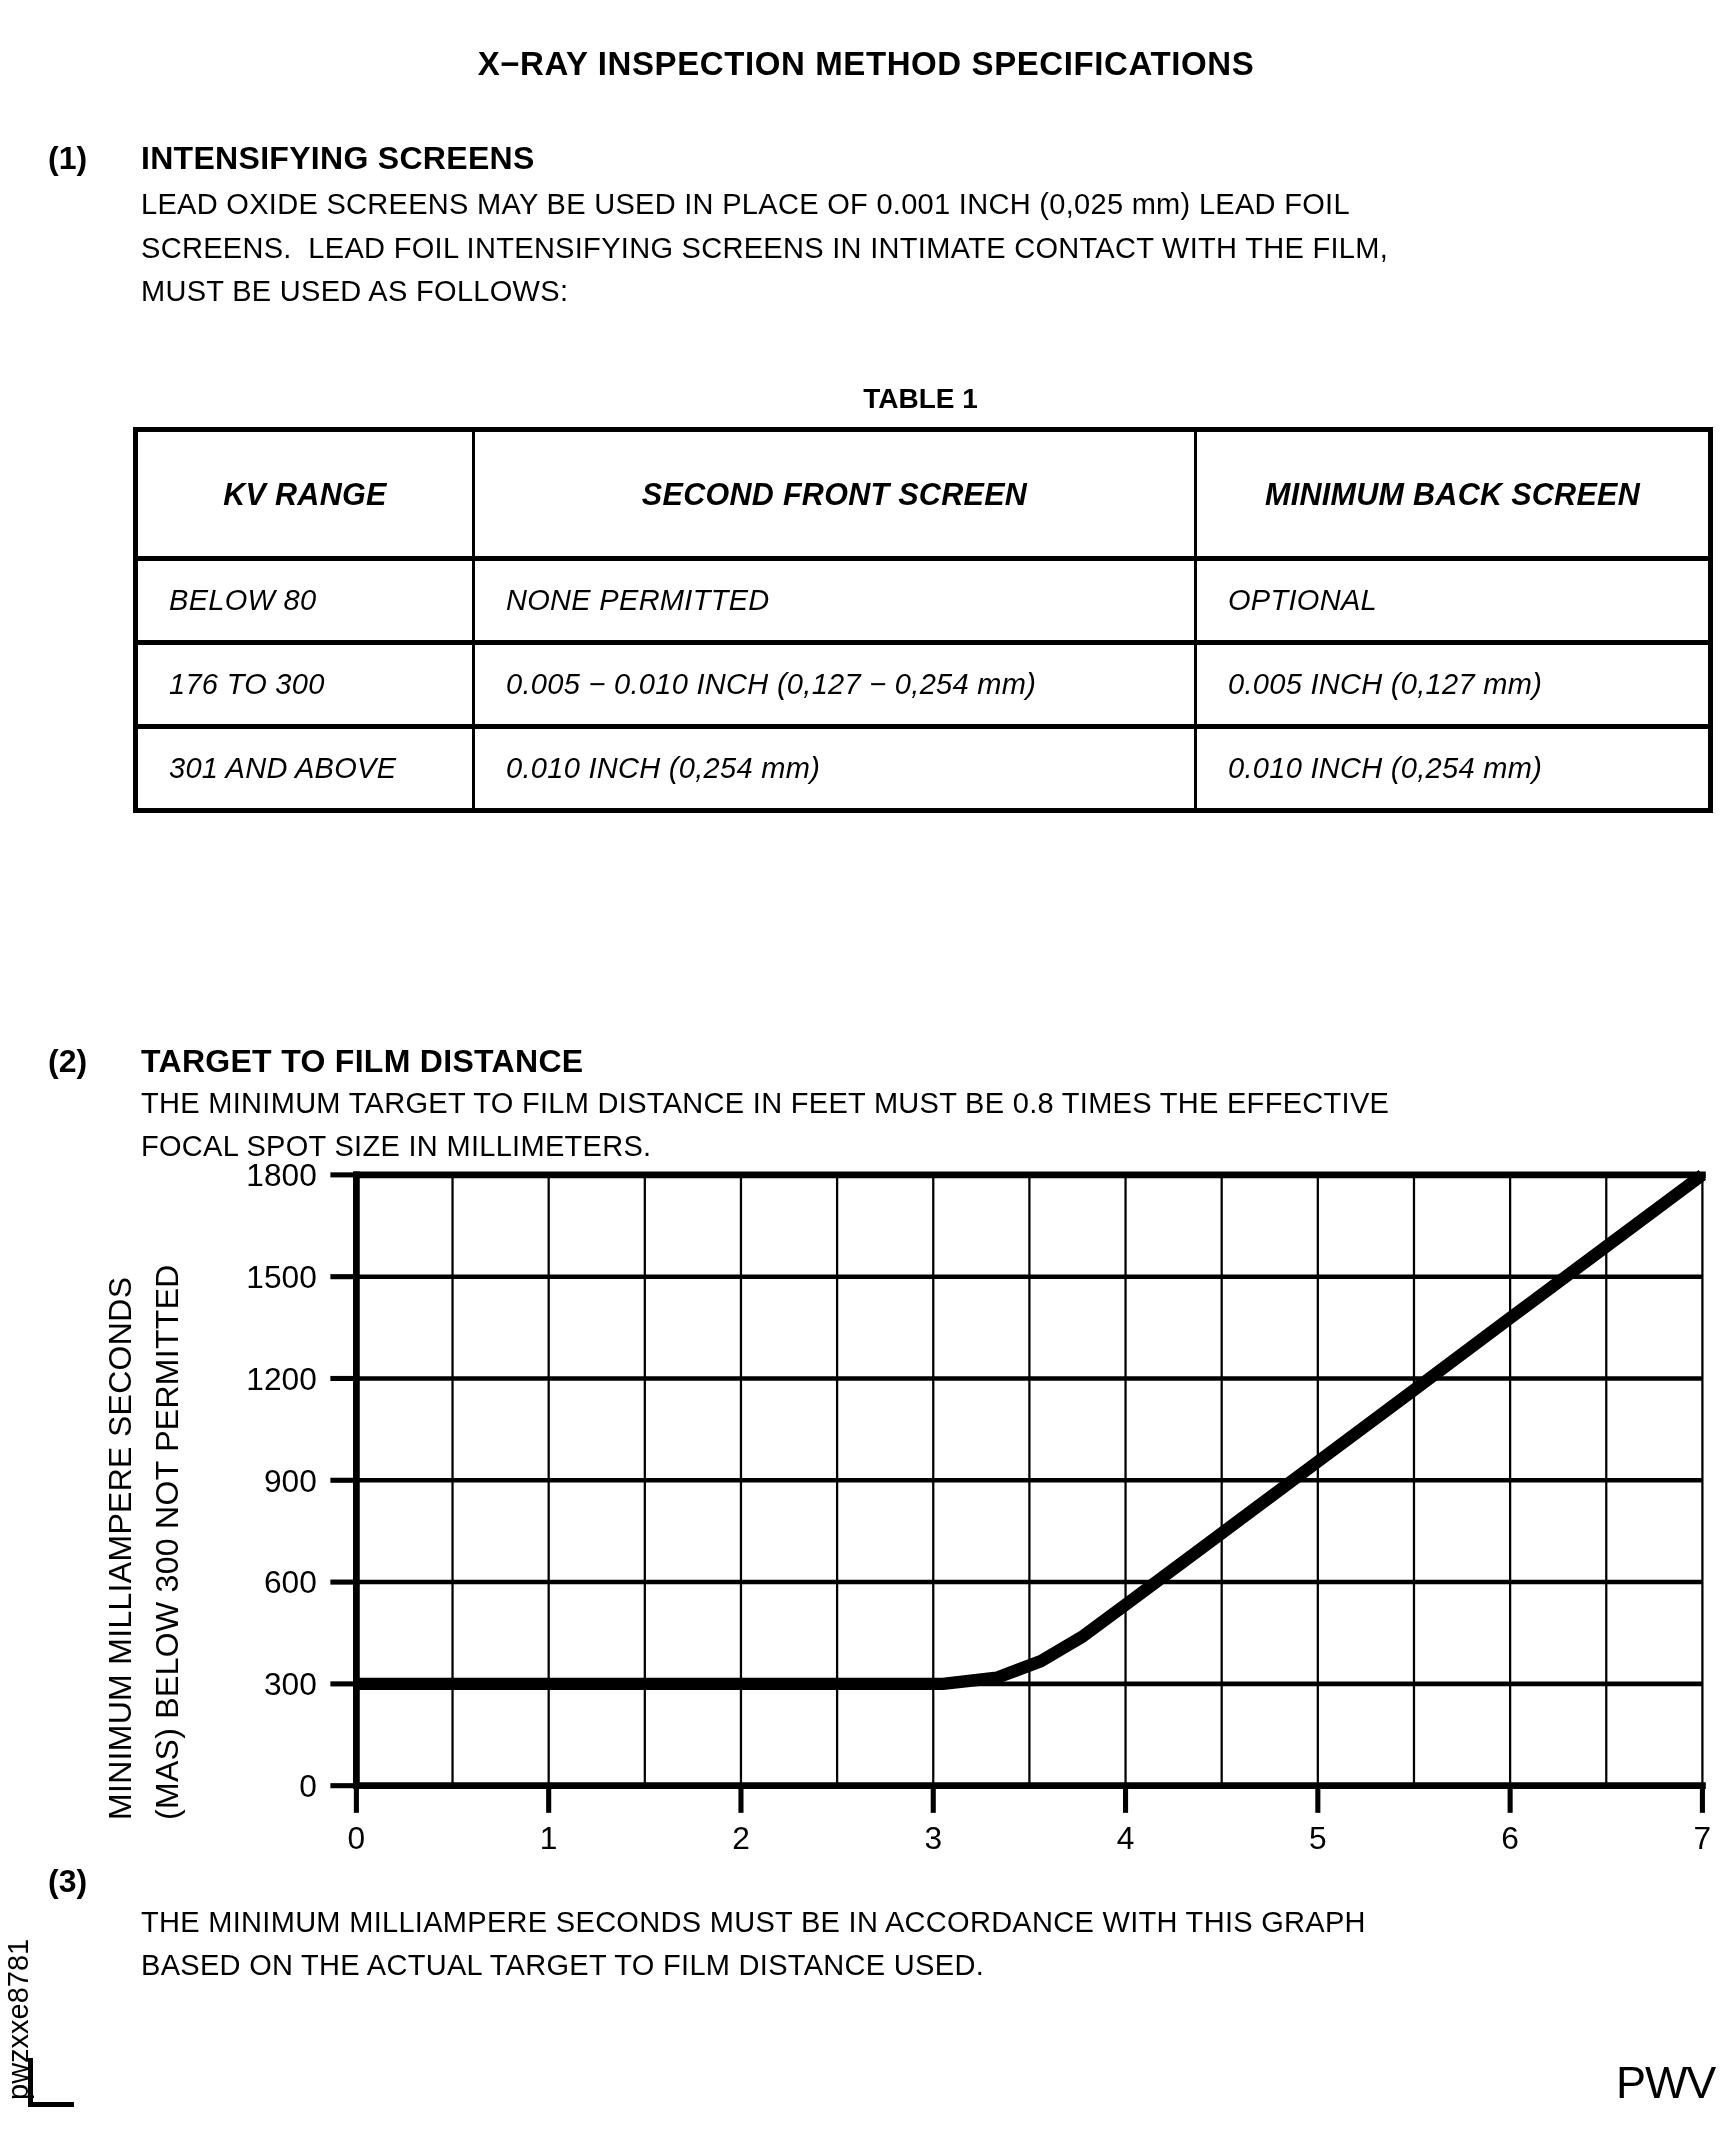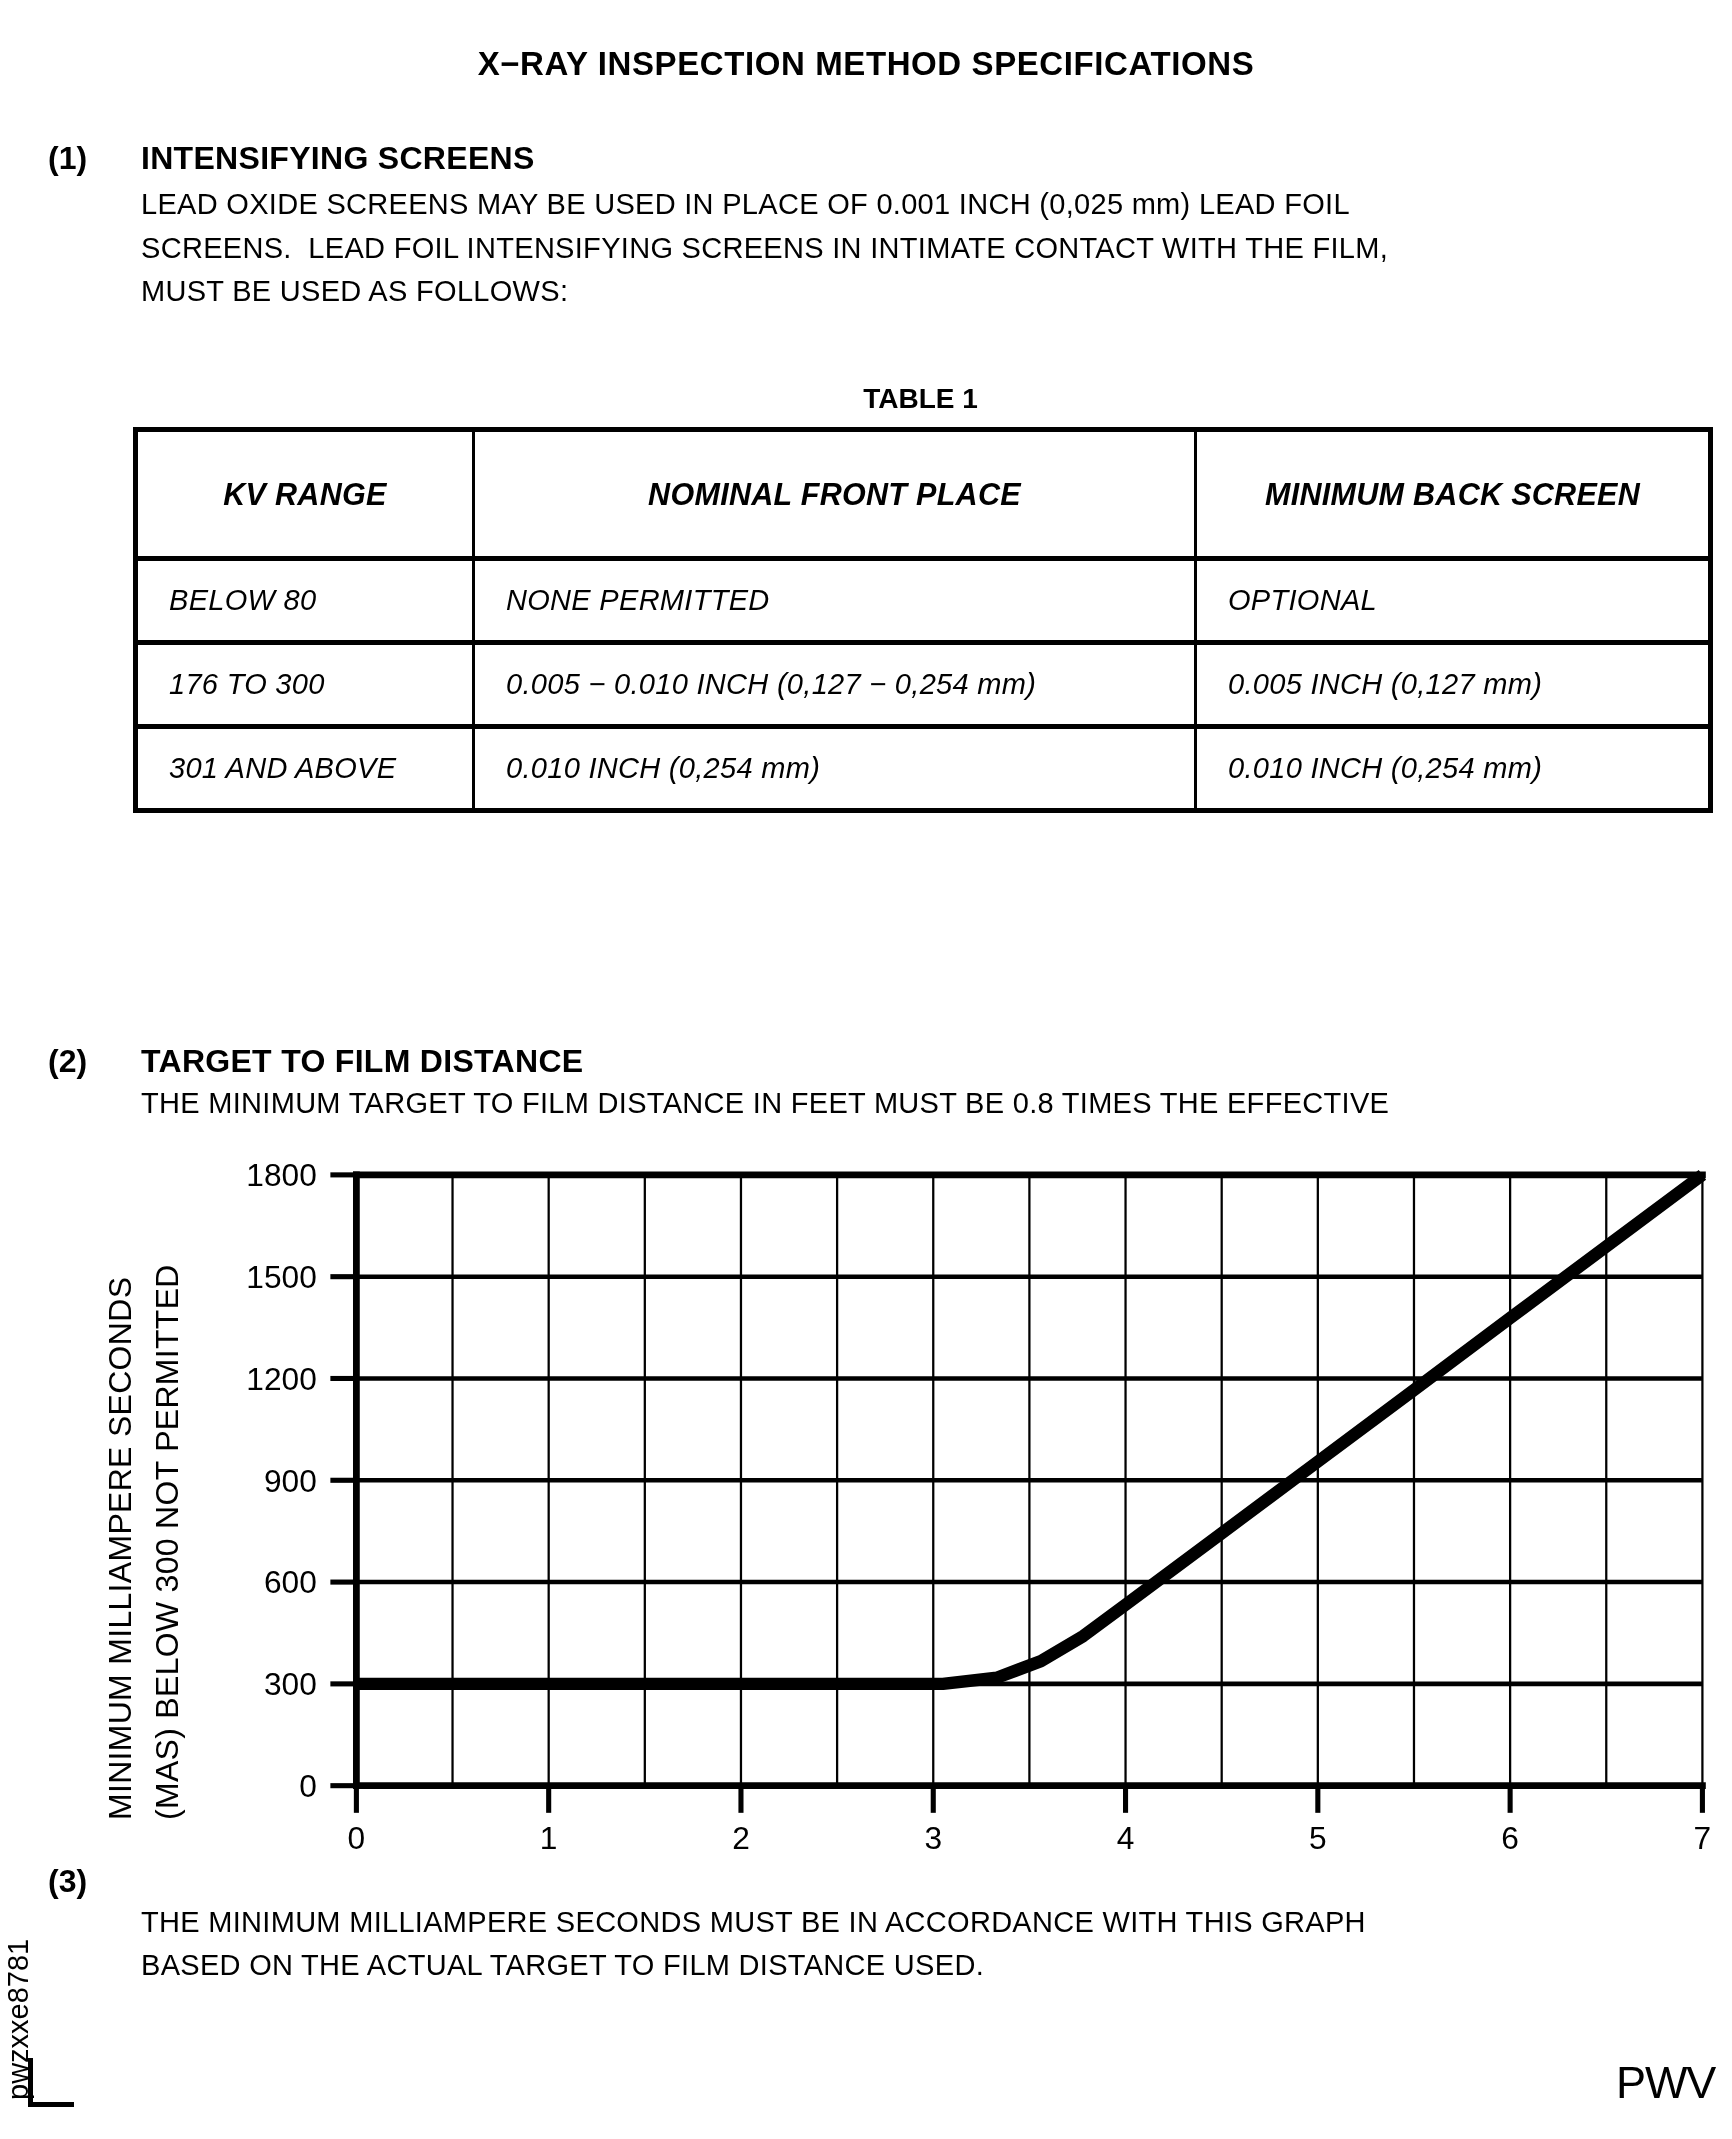--- a/index.html
+++ b/index.html
@@ -57,21 +57,21 @@
   <div class="abs table-caption">TABLE 1</div>
   <table class="spec">
     <colgroup>
         <col style="width:338px">
         <col style="width:722px">
         <col style="width:515px">
       </colgroup>
     <thead>
       <tr>
         <th>KV RANGE</th>
-        <th>NOMINAL FRONT PLACE</th>
+        <th>SECOND FRONT SCREEN</th>
         <th>MINIMUM BACK SCREEN</th>
       </tr>
     </thead>
     <tbody>
         <tr>
           <td>BELOW 80</td>
           <td>NONE PERMITTED</td>
           <td>OPTIONAL</td>
         </tr>
         <tr>
@@ -83,20 +83,21 @@
           <td>301 AND ABOVE</td>
           <td>0.010 INCH (0,254 mm)</td>
           <td>0.010 INCH (0,254 mm)</td>
         </tr>
       </tbody>
   </table>
 
   <div class="abs sec-number" style="top:1043px">(2)</div>
   <div class="abs sec-heading" style="top:1043px">TARGET TO FILM DISTANCE</div>
   <div class="abs body-line" style="top:1087px">THE MINIMUM TARGET TO FILM DISTANCE IN FEET MUST BE 0.8 TIMES THE EFFECTIVE</div>
+  <div class="abs body-line" style="top:1130px">FOCAL SPOT SIZE IN MILLIMETERS.</div>
 
   <svg class="chart" viewBox="0 0 2700 1340" xmlns="http://www.w3.org/2000/svg">
       <g>
         <line x1="250" y1="58" x2="250" y2="1138" stroke="#000" stroke-width="4"></line>
         <line x1="420" y1="58" x2="420" y2="1138" stroke="#000" stroke-width="4"></line>
         <line x1="590" y1="58" x2="590" y2="1138" stroke="#000" stroke-width="4"></line>
         <line x1="760" y1="58" x2="760" y2="1138" stroke="#000" stroke-width="4"></line>
         <line x1="930" y1="58" x2="930" y2="1138" stroke="#000" stroke-width="4"></line>
         <line x1="1100" y1="58" x2="1100" y2="1138" stroke="#000" stroke-width="4"></line>
         <line x1="1270" y1="58" x2="1270" y2="1138" stroke="#000" stroke-width="4"></line>

